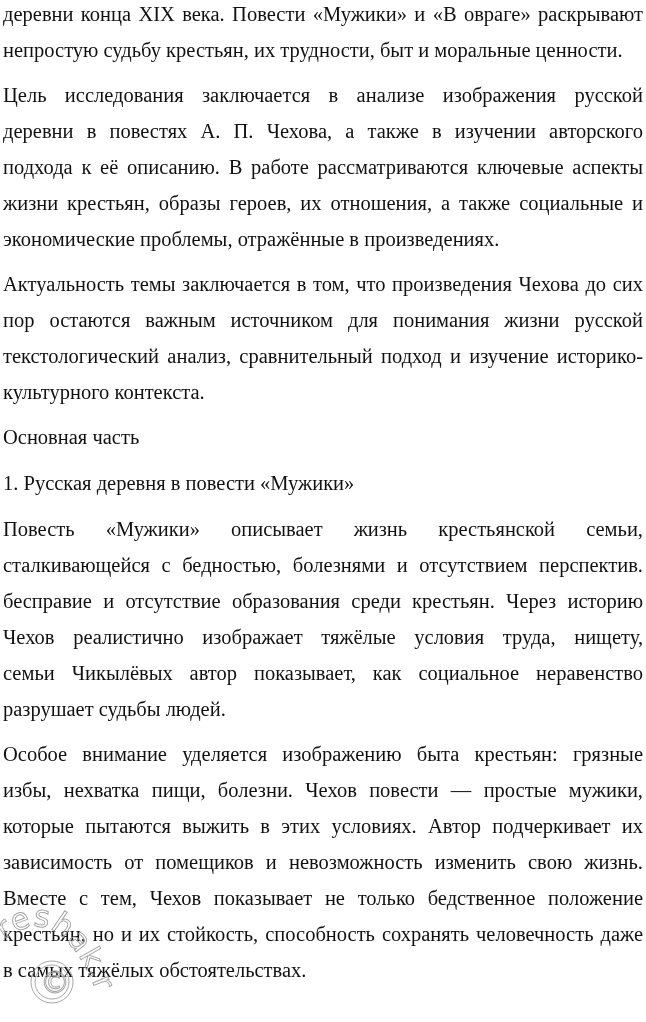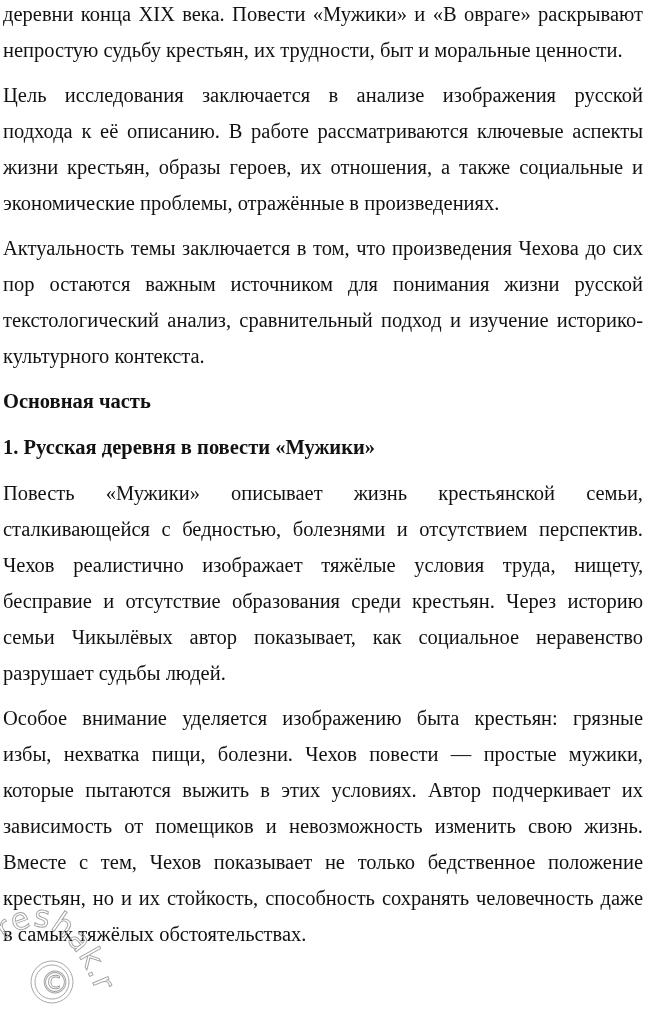--- a/index.html
+++ b/index.html
@@ -36,21 +36,21 @@
     }
     .line.last {
       text-align: left;
       text-align-last: left;
       font-family: Liberation Serif, serif;
     }
     .first-para .line:first-child {
       margin-top: -4px;
     }
     .heading {
-      font-weight: bold;
+      font-weight: normal;
       font-size: 20.5px;
       line-height: 36px;
       height: 36px;
       margin: 0 0 10px 0;
     }
     .watermark {
       position: absolute;
       left: 0;
       top: 900px;
       width: 200px;
@@ -63,40 +63,41 @@
 
 <div class="page">
 
   <div class="para first-para">
     <span class="line">деревни конца XIX века. Повести «Мужики» и «В овраге» раскрывают</span>
     <span class="line last">непростую судьбу крестьян, их трудности, быт и моральные ценности.</span>
   </div>
 
   <div class="para">
     <span class="line">Цель исследования заключается в анализе изображения русской</span>
+    <span class="line">деревни в повестях А. П. Чехова, а также в изучении авторского</span>
     <span class="line">подхода к её описанию. В работе рассматриваются ключевые аспекты</span>
     <span class="line">жизни крестьян, образы героев, их отношения, а также социальные и</span>
     <span class="line last">экономические проблемы, отражённые в произведениях.</span>
   </div>
 
   <div class="para">
     <span class="line">Актуальность темы заключается в том, что произведения Чехова до сих</span>
     <span class="line">пор остаются важным источником для понимания жизни русской</span>
     <span class="line">текстологический анализ, сравнительный подход и изучение историко-</span>
     <span class="line last">культурного контекста.</span>
   </div>
 
   <div class="heading">Основная часть</div>
   <div class="heading">1. Русская деревня в повести «Мужики»</div>
 
   <div class="para">
     <span class="line">Повесть «Мужики» описывает жизнь крестьянской семьи,</span>
     <span class="line">сталкивающейся с бедностью, болезнями и отсутствием перспектив.</span>
+    <span class="line">бесправие и отсутствие образования среди крестьян. Через историю</span>
     <span class="line">Чехов реалистично изображает тяжёлые условия труда, нищету,</span>
-    <span class="line">бесправие и отсутствие образования среди крестьян. Через историю</span>
     <span class="line">семьи Чикылёвых автор показывает, как социальное неравенство</span>
     <span class="line last">разрушает судьбы людей.</span>
   </div>
 
   <div class="para">
     <span class="line">Особое внимание уделяется изображению быта крестьян: грязные</span>
     <span class="line">избы, нехватка пищи, болезни. Чехов повести — простые мужики,</span>
     <span class="line">которые пытаются выжить в этих условиях. Автор подчеркивает их</span>
     <span class="line">зависимость от помещиков и невозможность изменить свою жизнь.</span>
     <span class="line">Вместе с тем, Чехов показывает не только бедственное положение</span>

